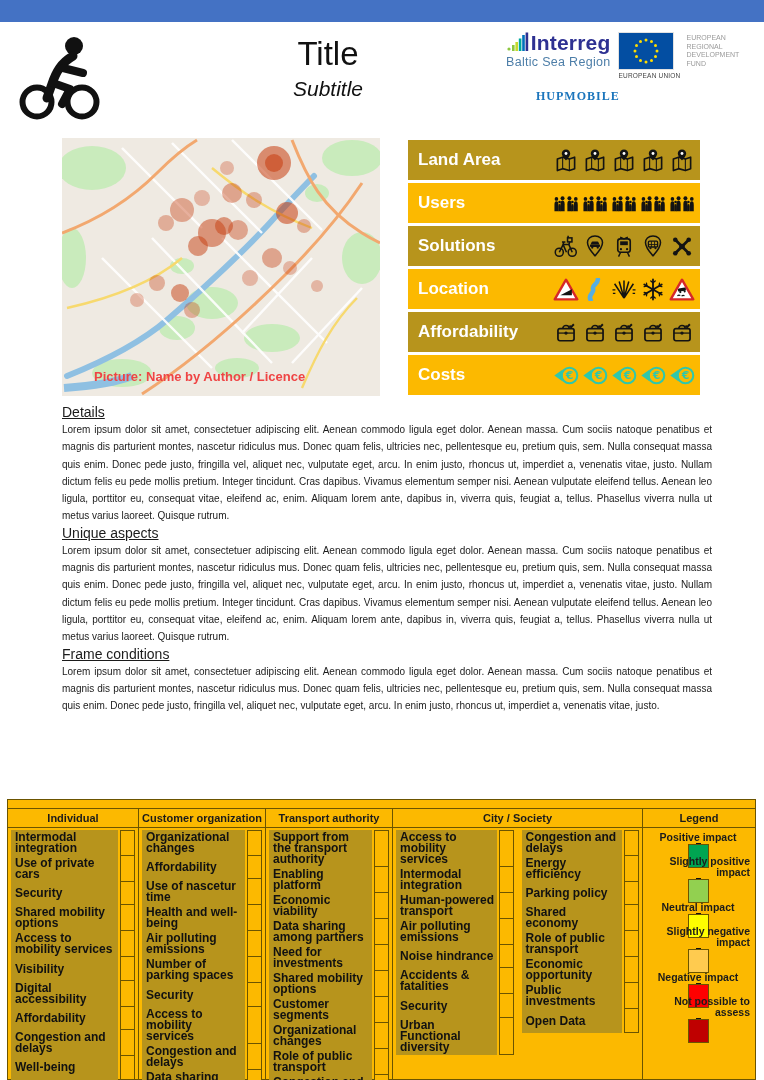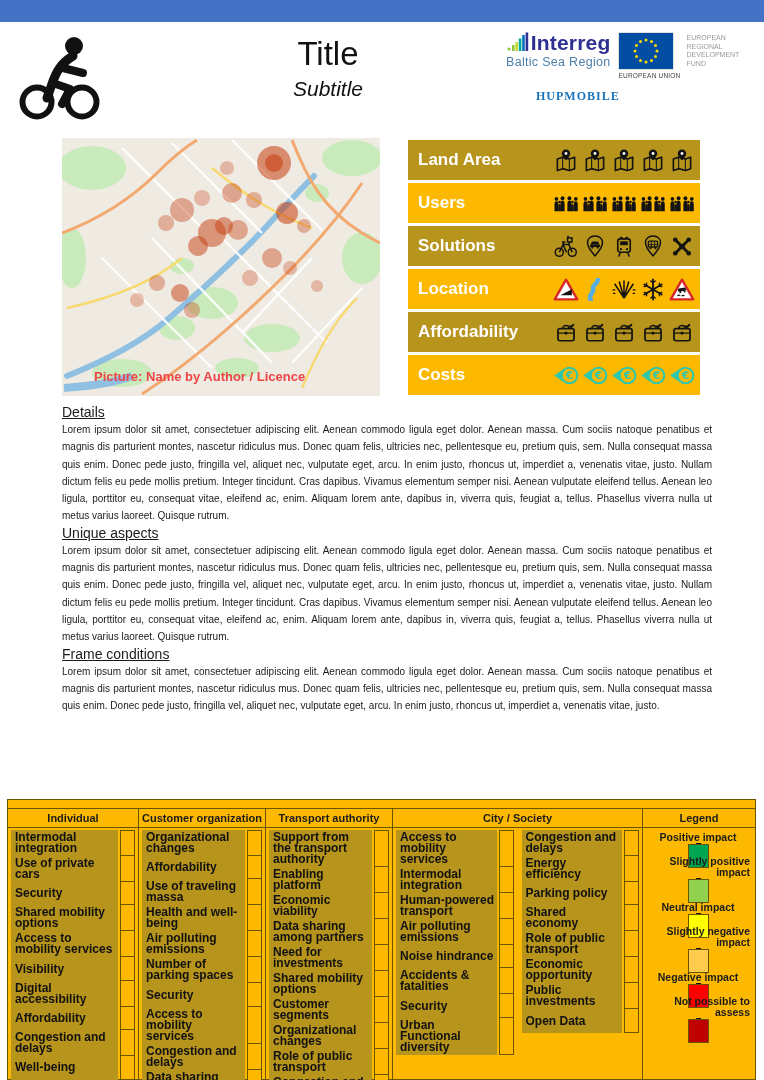--- a/index.html
+++ b/index.html
@@ -498,21 +498,21 @@
           <div class="stack">
             <div class="mrow">
               <div class="mlab">Organizational changes</div>
               <div class="mcell"></div>
             </div>
             <div class="mrow">
               <div class="mlab">Affordability</div>
               <div class="mcell"></div>
             </div>
             <div class="mrow">
-              <div class="mlab">Use of traveling massa</div>
+              <div class="mlab">Use of nascetur time</div>
               <div class="mcell"></div>
             </div>
             <div class="mrow">
               <div class="mlab">Health and well-being</div>
               <div class="mcell"></div>
             </div>
             <div class="mrow">
               <div class="mlab">Air polluting emissions</div>
               <div class="mcell"></div>
             </div>

